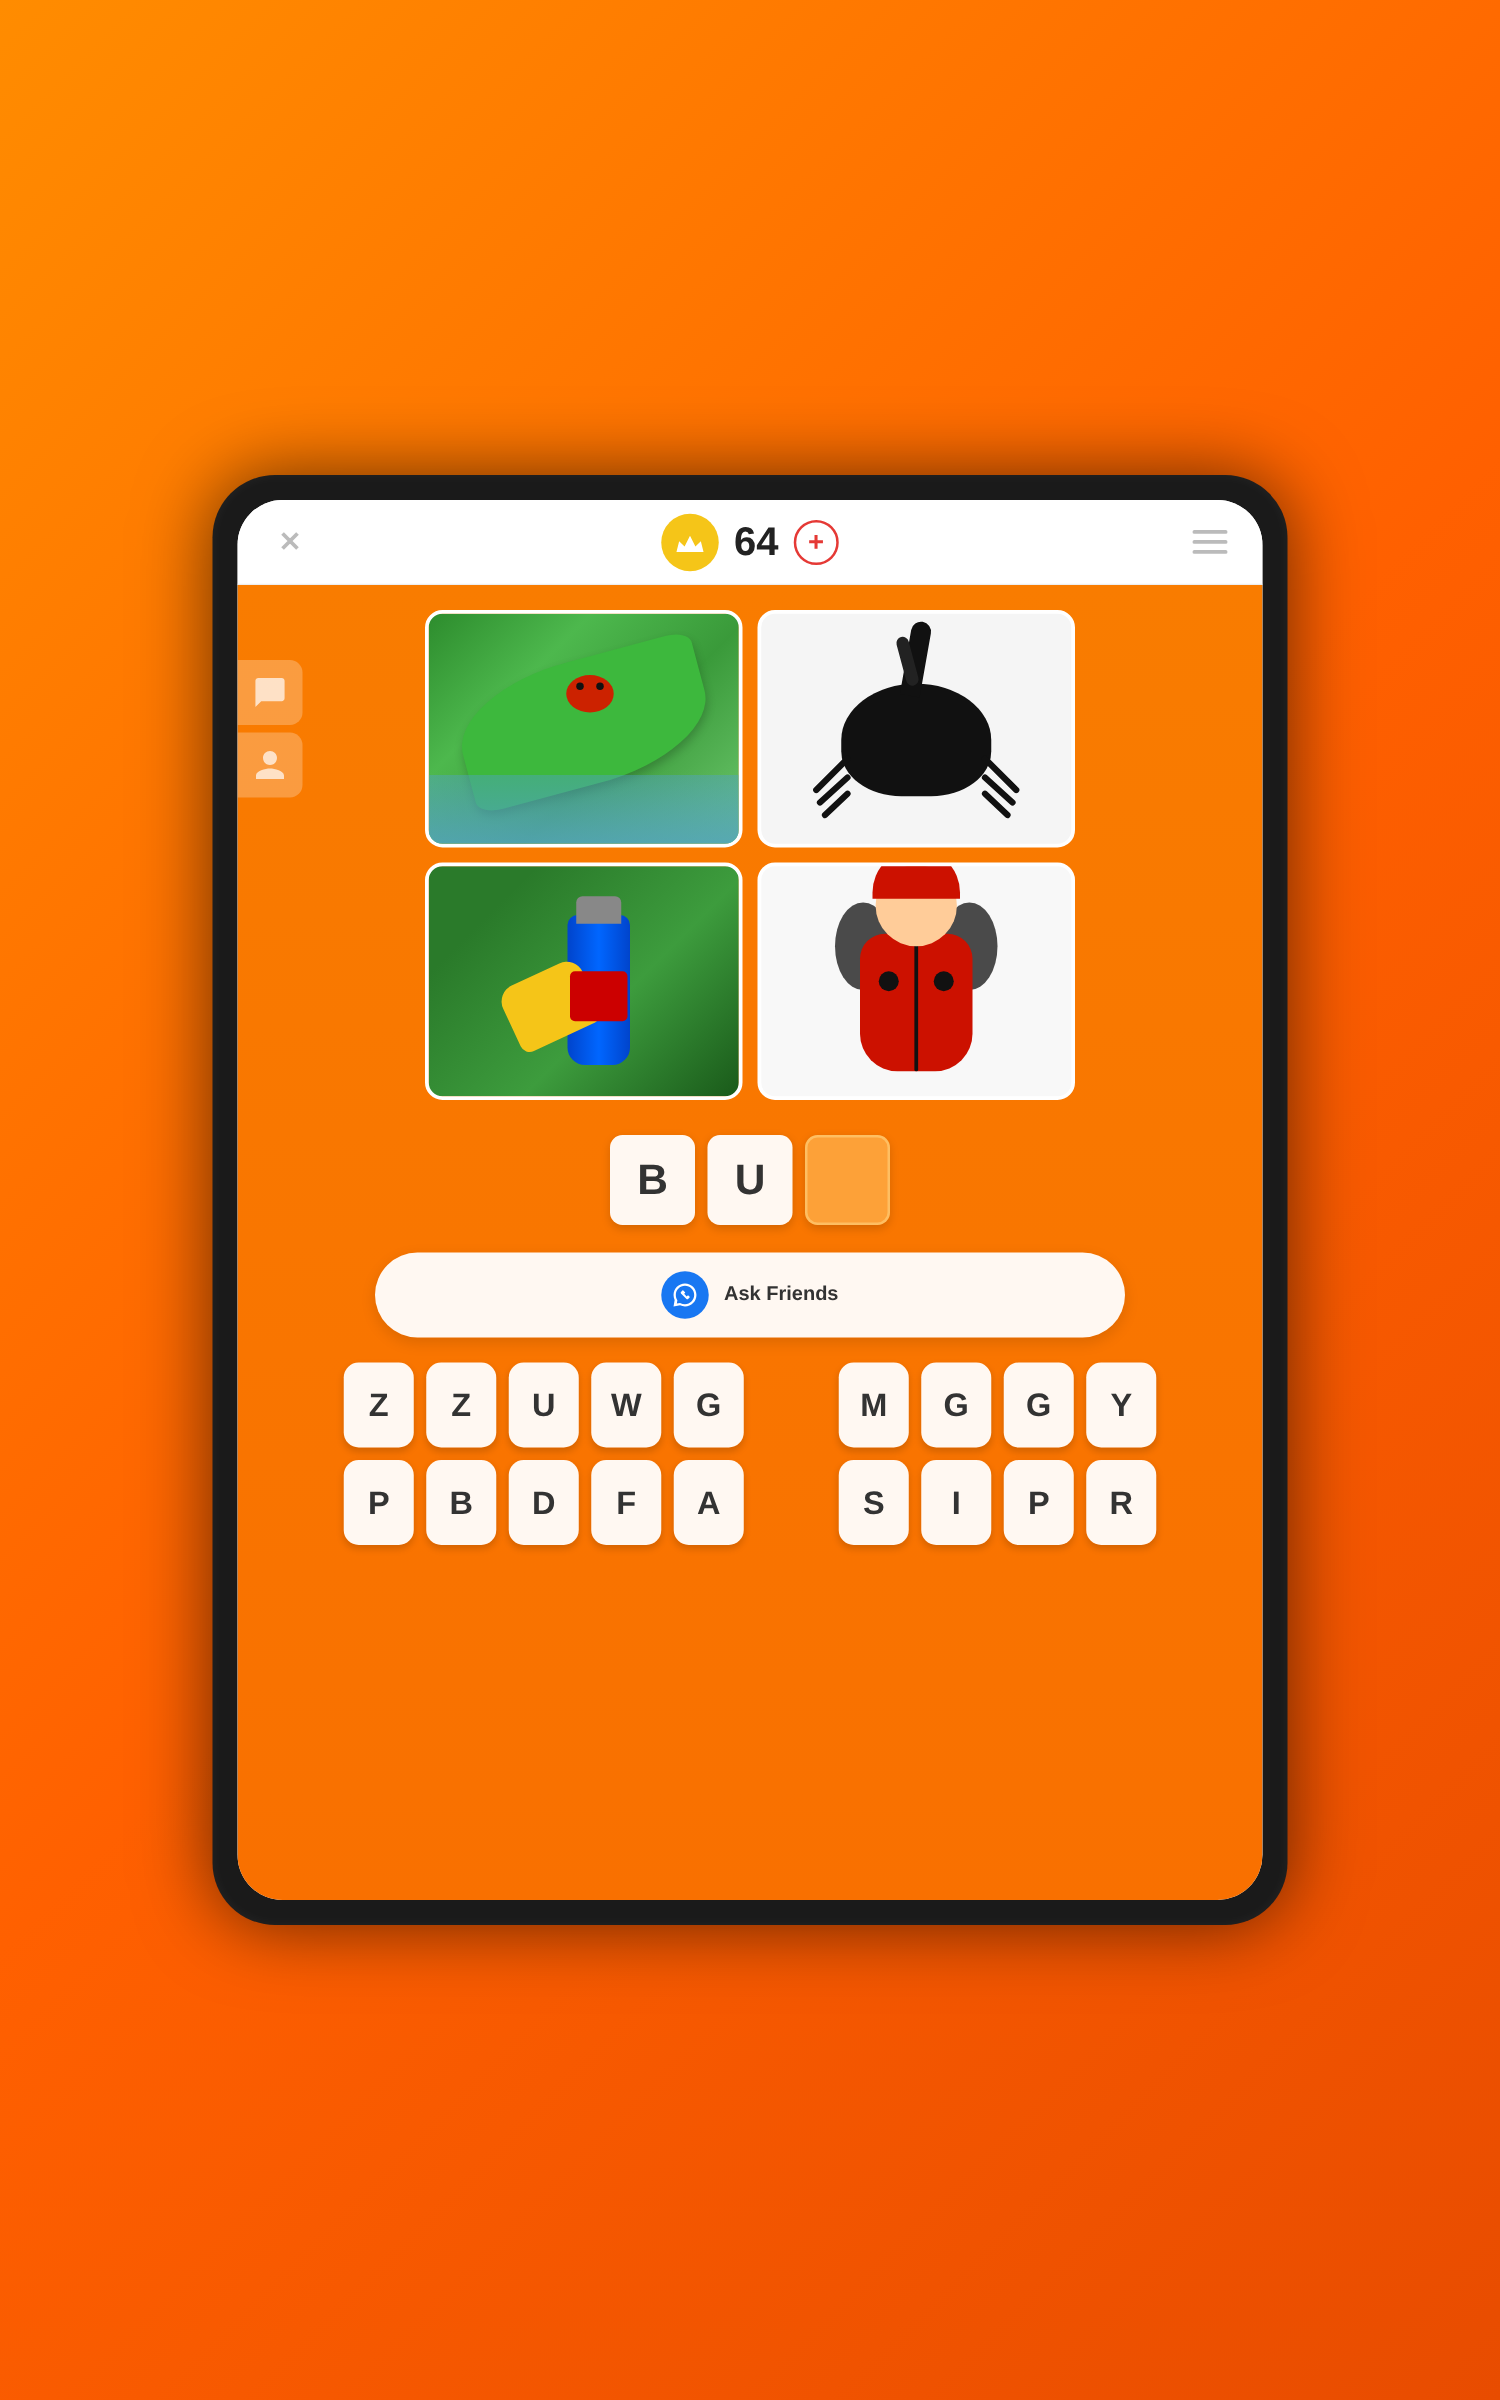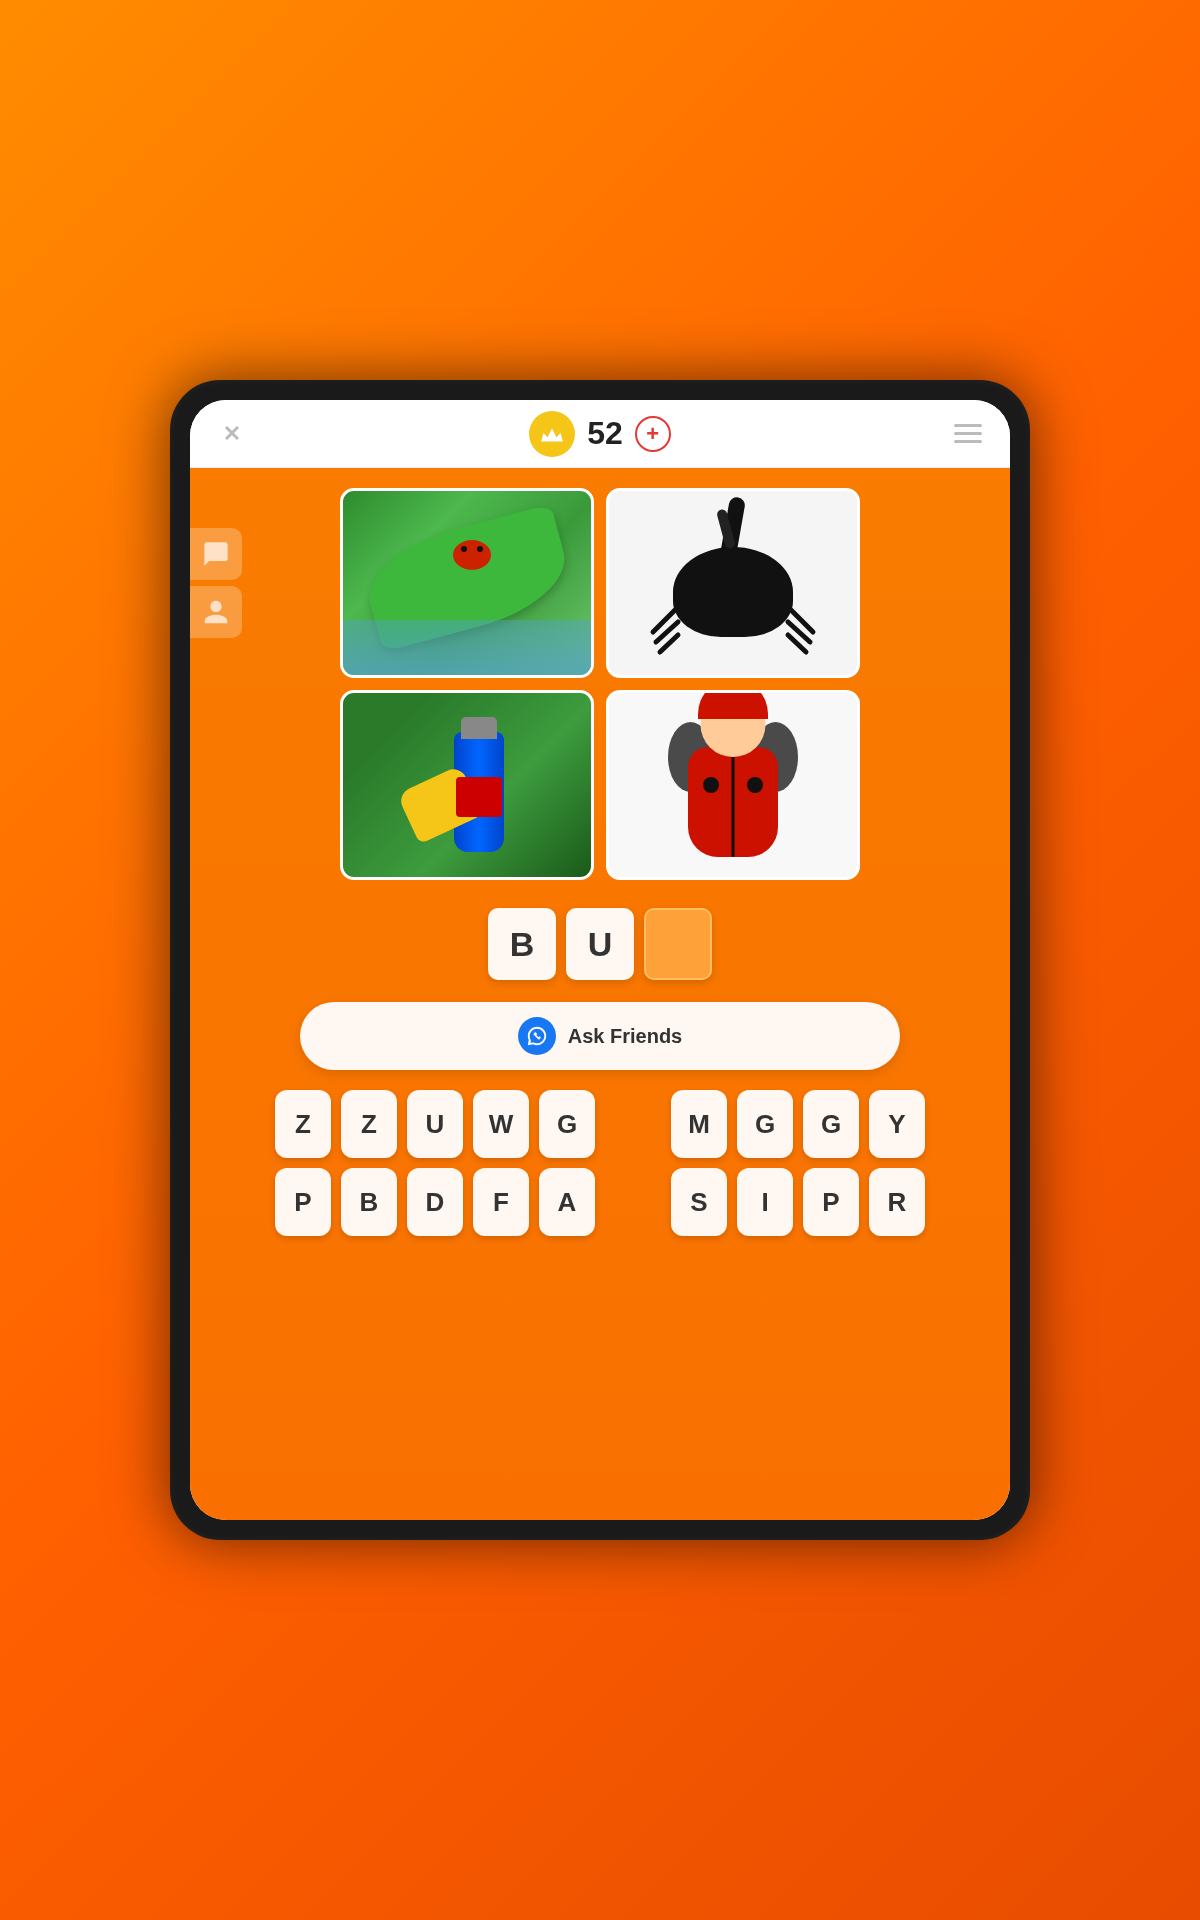--- a/index.html
+++ b/index.html
@@ -446,21 +446,21 @@
       background: #1877f2;
       color: white;
     }
 
     .use-hint-icon {
       background: #f5c518;
       color: white;
     }
 
     .action-btn-label {
-      font-size: 20px;
+      font-size: 16px;
       font-weight: 600;
       color: #333;
     }
 
     
     .keyboard-area {
       width: 100%;
       max-width: 650px;
       display: flex;
       flex-direction: column;
@@ -503,21 +503,21 @@
 
     <div class="top-bar">
       <div class="close-btn">✕</div>
 
       <div class="top-center">
         <div class="crown-icon">
           <svg viewBox="0 0 24 24" width="26" height="26" fill="#fff">
             <path d="M2 19l2-8 4 4 4-8 4 8 4-4 2 8H2z"></path>
           </svg>
         </div>
-        <div class="score-display">52</div>
+        <div class="score-display">64</div>
         <div class="add-btn">+</div>
       </div>
 
       <div class="menu-btn">
         <span></span>
         <span></span>
         <span></span>
       </div>
     </div>
 

